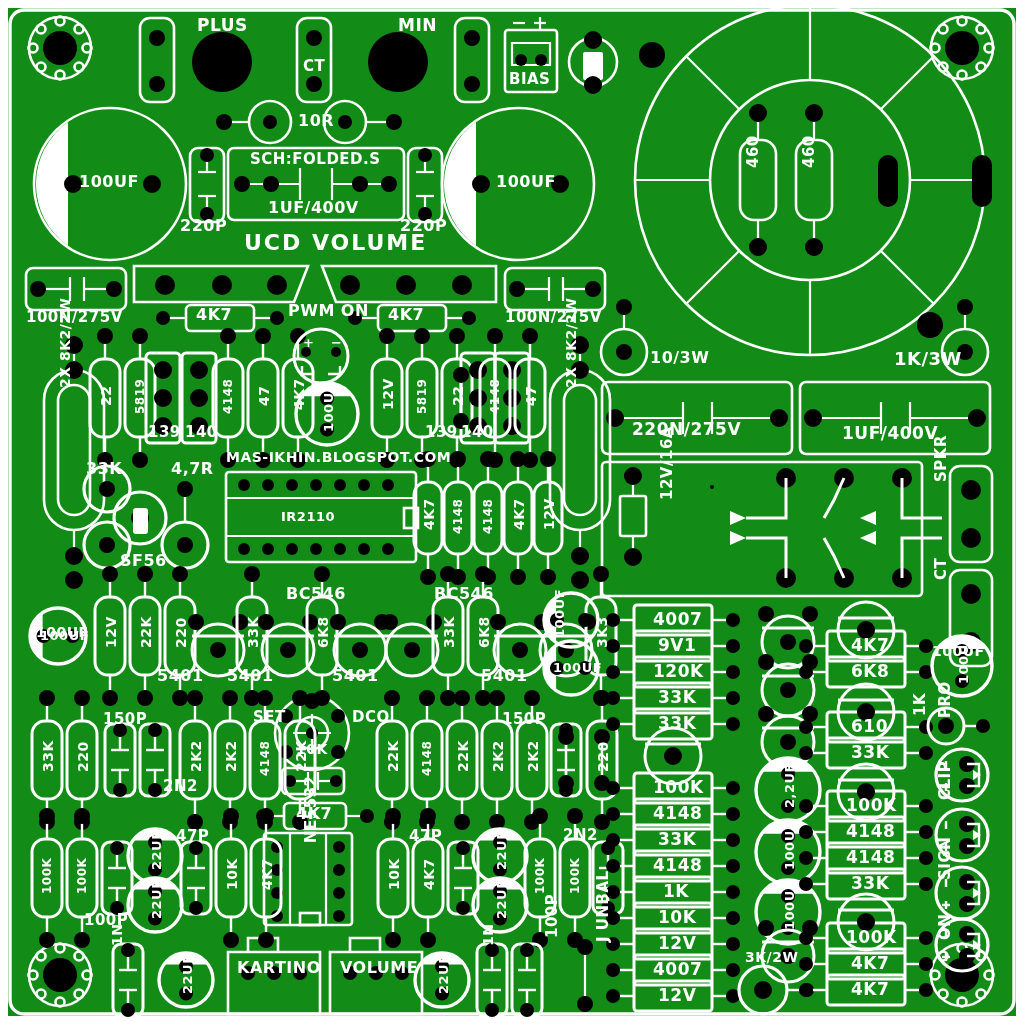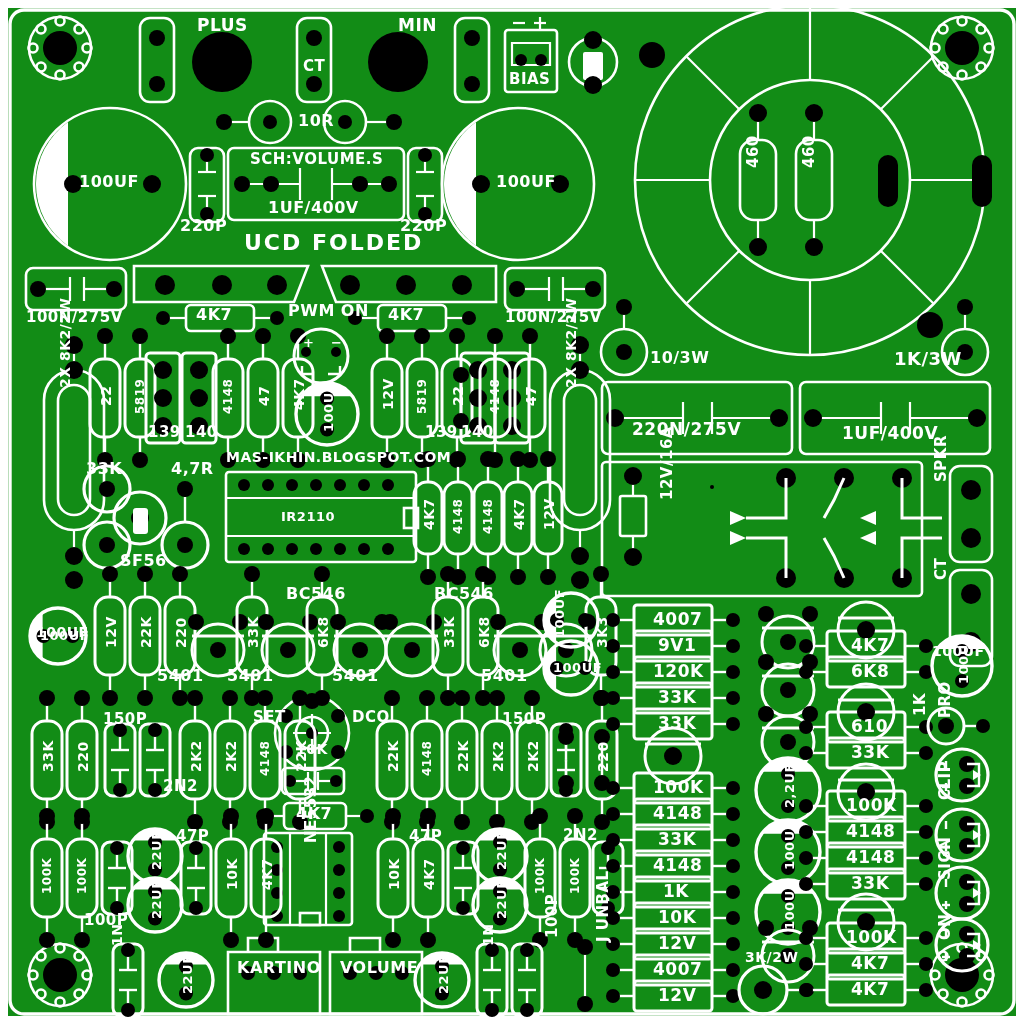--- a/index.html
+++ b/index.html
@@ -1048,27 +1048,27 @@
         <line x1="942" y1="957" x2="950" y2="957" stroke="#fff" stroke-width="2.4"></line>
         <line x1="946" y1="953" x2="946" y2="961" stroke="#fff" stroke-width="2.4"></line>
       </g>
     </svg>
 
   <div class="lbl" style="left:197px;top:17px;font-size:17px;">PLUS</div>
   <div class="lbl" style="left:398px;top:17px;font-size:17px;">MIN</div>
   <div class="lbl" style="left:303px;top:59px;font-size:15px;">CT</div>
   <div class="lbl" style="left:509px;top:72px;font-size:15px;">BIAS</div>
   <div class="lbl" style="left:298px;top:113px;font-size:16px;">10R</div>
-  <div class="lbl" style="left:250px;top:152px;font-size:15px;">SCH:VOLUME.S</div>
+  <div class="lbl" style="left:250px;top:152px;font-size:15px;">SCH:FOLDED.S</div>
   <div class="lbl" style="left:268px;top:200px;font-size:16px;">1UF/400V</div>
   <div class="lbl" style="left:79px;top:174px;font-size:16px;">100UF</div>
   <div class="lbl" style="left:496px;top:174px;font-size:16px;">100UF</div>
   <div class="lbl" style="left:180px;top:218px;font-size:16px;">220P</div>
   <div class="lbl" style="left:400px;top:218px;font-size:16px;">220P</div>
-  <div class="lbl" style="left:244px;top:232px;font-size:22px;letter-spacing:2px;">UCD FOLDED</div>
+  <div class="lbl" style="left:244px;top:232px;font-size:22px;letter-spacing:2px;">UCD VOLUME</div>
 
   <div class="lbl" style="left:746px;top:168px;font-size:15px;transform:rotate(-90deg);transform-origin:left top;">460</div>
   <div class="lbl" style="left:802px;top:168px;font-size:15px;transform:rotate(-90deg);transform-origin:left top;">460</div>
   <div class="lbl" style="left:650px;top:350px;font-size:16px;">10/3W</div>
   <div class="lbl" style="left:894px;top:350px;font-size:18px;">1K/3W</div>
 
   <div class="lbl" style="left:26px;top:310px;font-size:15px;">100N/275V</div>
   <div class="lbl" style="left:505px;top:310px;font-size:15px;">100N/275V</div>
   <div class="lbl" style="left:196px;top:307px;font-size:16px;">4K7</div>
   <div class="lbl" style="left:388px;top:307px;font-size:16px;">4K7</div>

